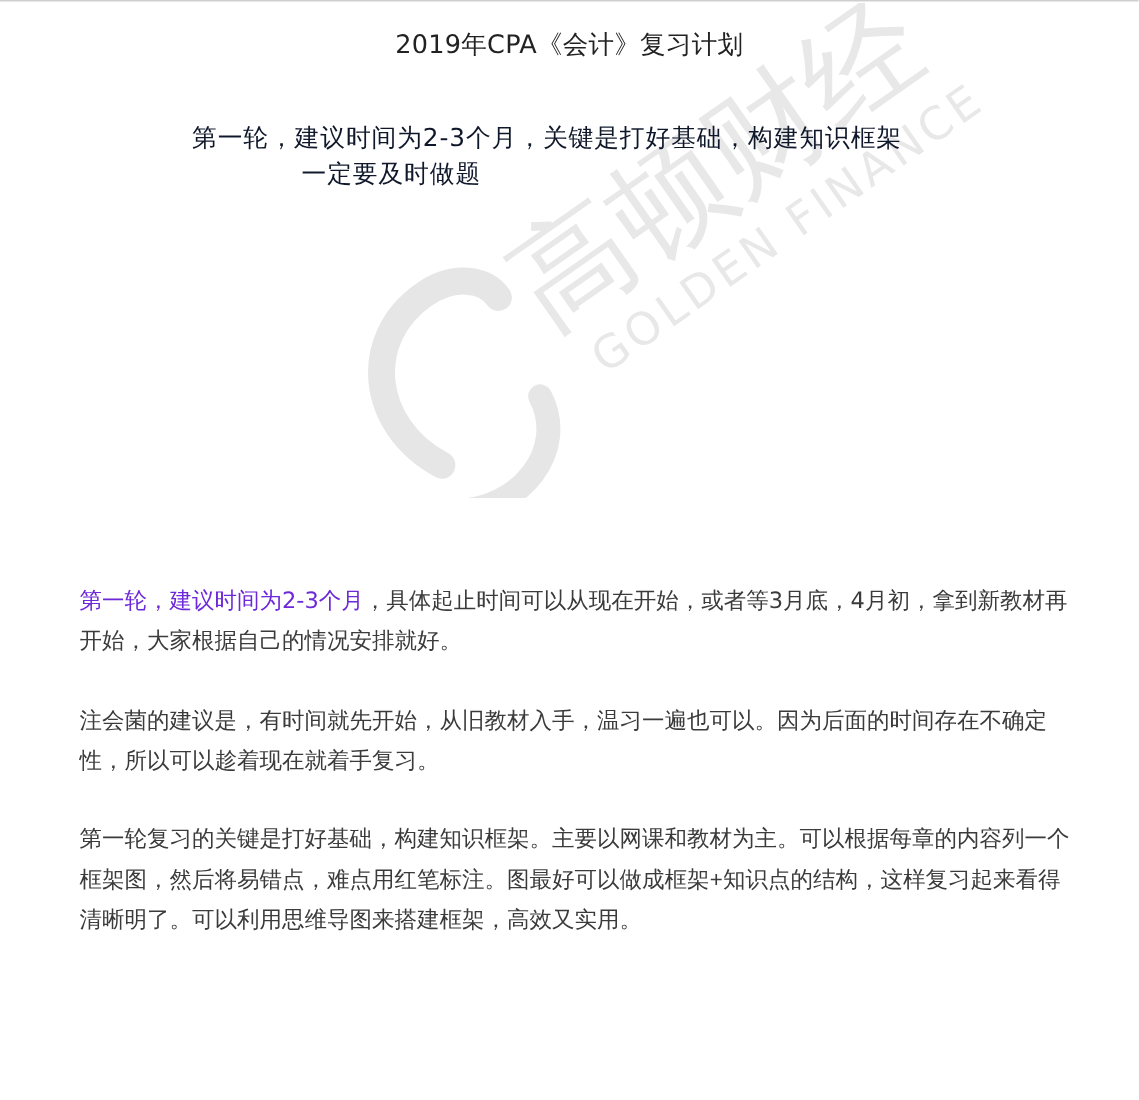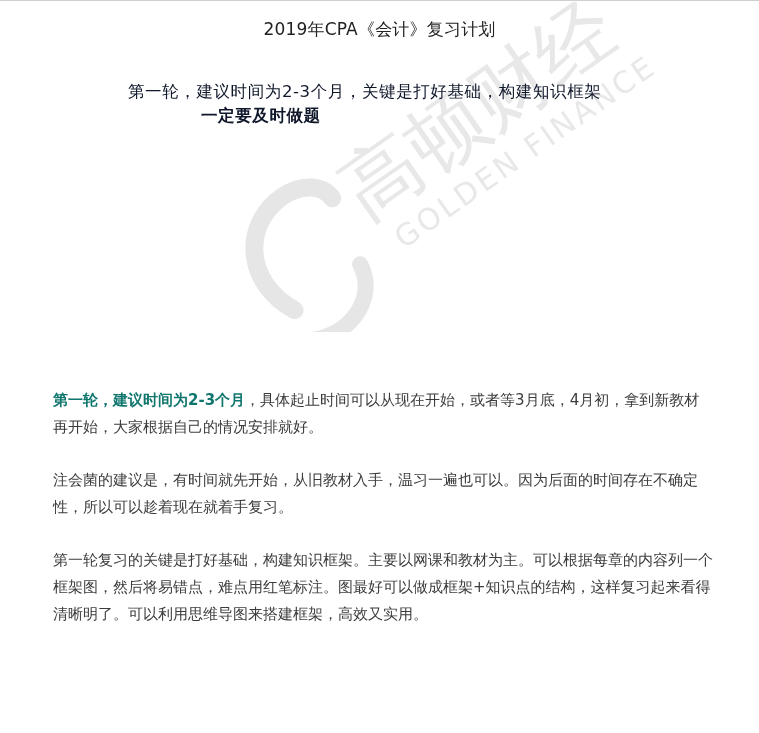--- a/index.html
+++ b/index.html
@@ -47,21 +47,20 @@
     .round {
       position: absolute;
       left: 128px;
       font-size: 16.5px;
       color: #0f172a;
       line-height: 24px;
       letter-spacing: 0.6px;
     }
     .round .line2 {
       display: block;
-      font-weight: bold;
     }
     .round1 { top: 78px; }
     .round1 .line2 { padding-left: 73px; }
     .round2 { top: 186px; }
     .round2 .line2 { padding-left: 68px; }
     .round3 { top: 258px; }
     .round3 .line2 { padding-left: 73px; }
 
     
     .article {
@@ -69,24 +68,24 @@
       left: 53px;
       top: 387px;
       width: 660px;
       font-size: 15px;
       line-height: 27px;
       color: #3b3b3b;
     }
     .article p {
       margin: 0 0 26px 0;
     }
-    .article p.p3 { margin-bottom: 27px; }
+    .article p.p3 { margin-bottom: 27px; font-family: Liberation Mono, monospace; }
     .article b {
-      font-weight: bold;
-      color: #0f766e;
+      font-weight: normal;
+      color: #6d28d9;
     }
   </style>
 </head>
 <body>
 
 <div class="top-rule"></div>
 
 <div class="plan-image">
   <svg class="watermark" viewBox="0 0 759 330" xmlns="http://www.w3.org/2000/svg">
     <g transform="translate(415,175) rotate(-35)" fill="none" stroke="#e6e6e6">

